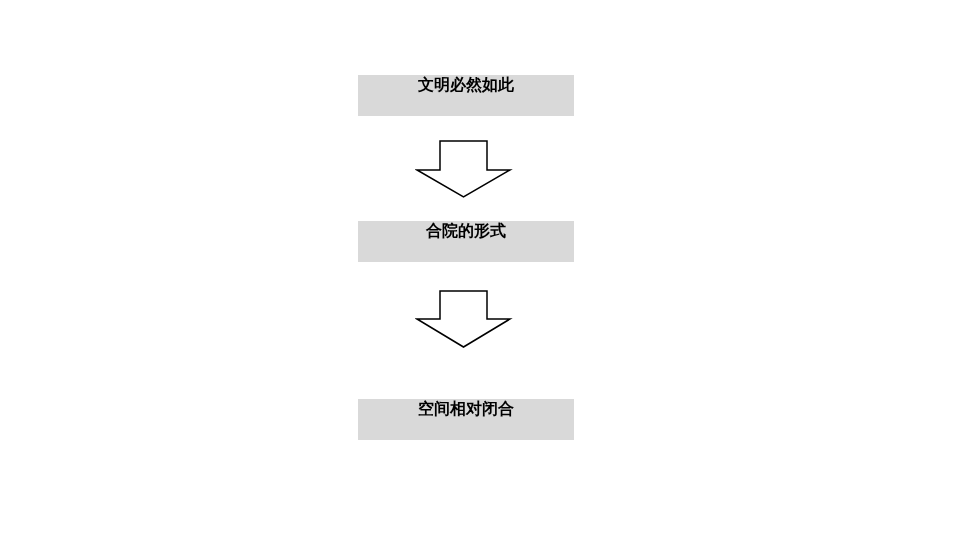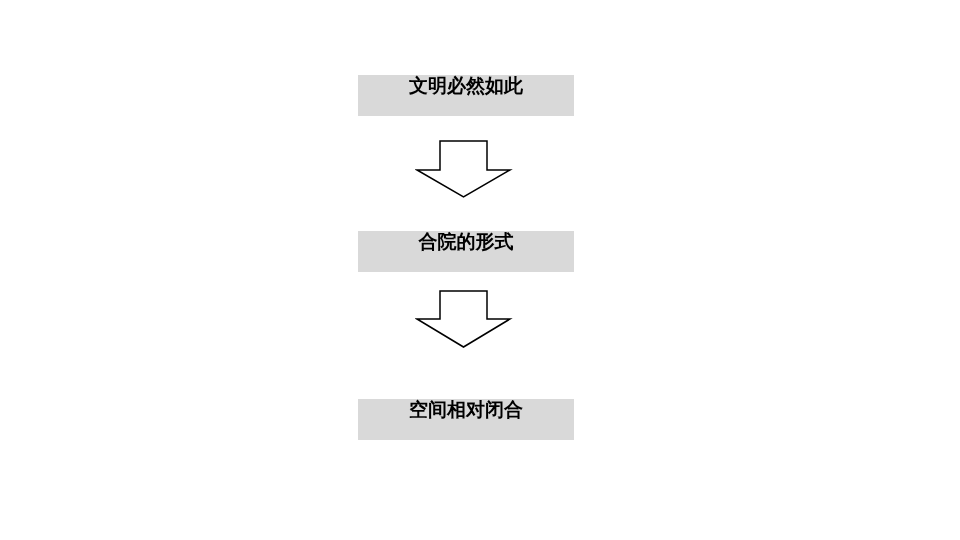--- a/index.html
+++ b/index.html
@@ -21,21 +21,21 @@
       height: 41px;
       background: #d9d9d9;
       box-sizing: border-box;
     }
     .box-label {
       position: absolute;
       left: 0;
       right: 0;
       top: -4px;
       text-align: center;
-      font-size: 19px;
+      font-size: 16px;
       font-weight: bold;
       color: #000000;
       letter-spacing: 0px;
       line-height: 28px;
     }
     .arrow {
       position: absolute;
       left: 415px;
       width: 98px;
       height: 60px;
@@ -52,21 +52,21 @@
   <div class="box" style="top:75px;">
     <div class="box-label">文明必然如此</div>
   </div>
 
   <div class="arrow" style="top:139px;">
     <svg width="98" height="60" viewBox="0 0 98 60" xmlns="http://www.w3.org/2000/svg">
       <polygon points="25,2 72,2 72,31 95,31 48.5,58 2,31 25,31" fill="#ffffff" stroke="#000000" stroke-width="1.5" stroke-linejoin="miter"></polygon>
     </svg>
   </div>
 
-  <div class="box" style="top:231px;padding-left:16px;">
+  <div class="box" style="top:221px;padding-left:16px;">
     <div class="box-label">合院的形式</div>
   </div>
 
   <div class="arrow" style="top:289px;">
     <svg width="98" height="60" viewBox="0 0 98 60" xmlns="http://www.w3.org/2000/svg">
       <polygon points="25,2 72,2 72,30 95,30 48.5,58 2,30 25,30" fill="#ffffff" stroke="#000000" stroke-width="1.5" stroke-linejoin="miter"></polygon>
     </svg>
   </div>
 
   <div class="box" style="top:371px;margin-top:28px;">

